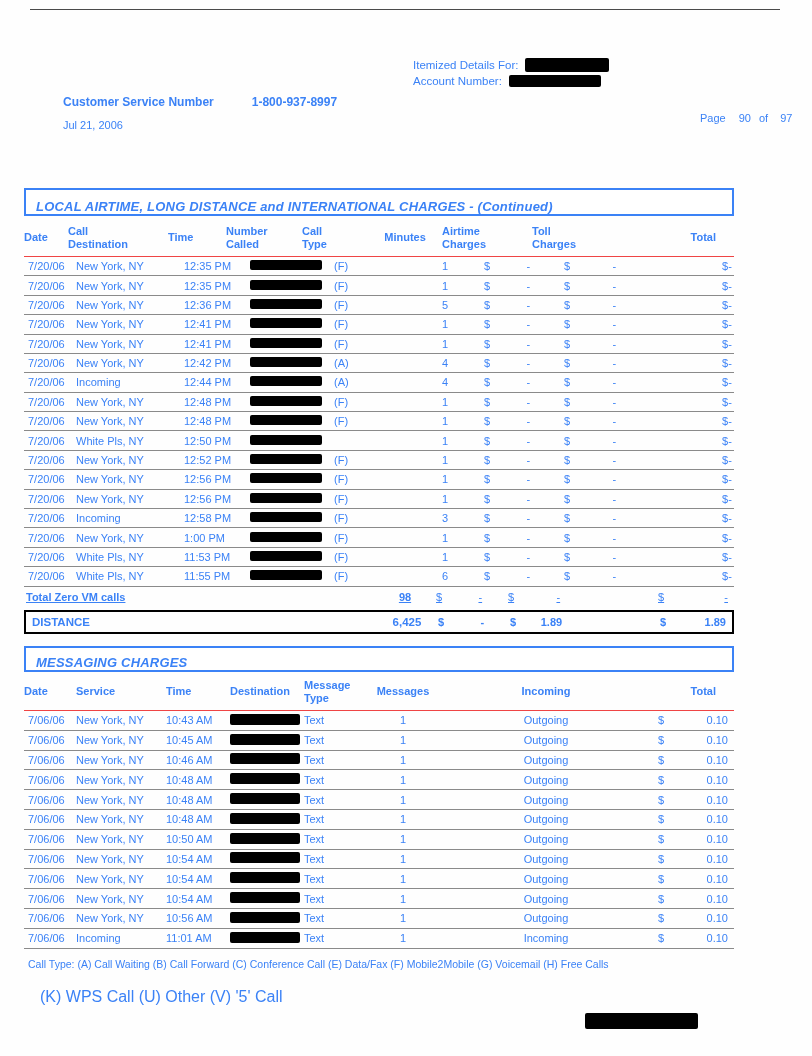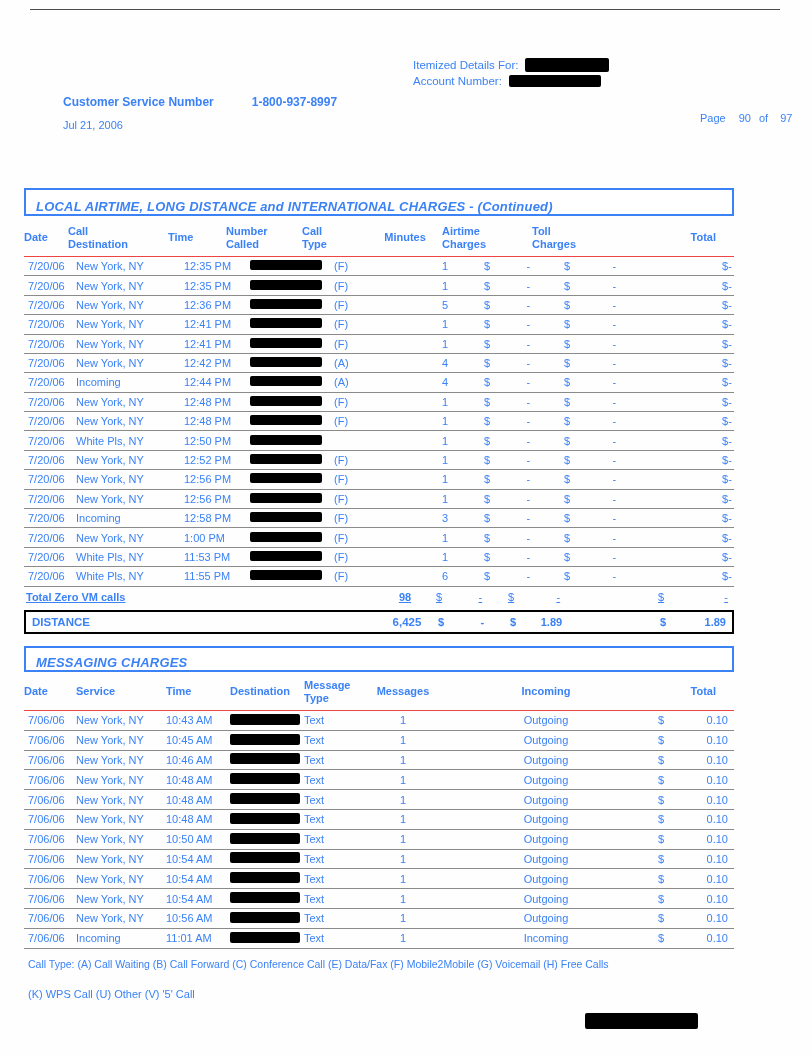--- a/index.html
+++ b/index.html
@@ -66,21 +66,21 @@
   .subtotal-box .t1grid { width:100%; font-size:11.5px; }
   .subtotal-box .c.date { padding-left:6px; }
 
   
   .t2grid { display:grid; grid-template-columns:52px 90px 64px 74px 68px 62px 224px 1fr; align-items:center; }
   .t2row { height:19.8px; border-bottom:1px solid #8a8a8a; font-size:11px; }
   .destbar .redact { width:70px; height:11px; }
 
   
   .legend1 { position:absolute; left:28px; top:958px; font-size:10.5px; }
-  .legend2 { position:absolute; left:28px; top:988px; font-size:11px; }
+  .legend2 { position:absolute; left:40px; top:988px; font-size:16px; }
   .bottom-redact { position:absolute; left:585px; top:1013px; width:113px; height:16px; }
 </style>
 </head>
 <body>
 
 <div class="sheet">
   <div class="topline"></div>
 
   <div class="itemized">
     <div class="line">

